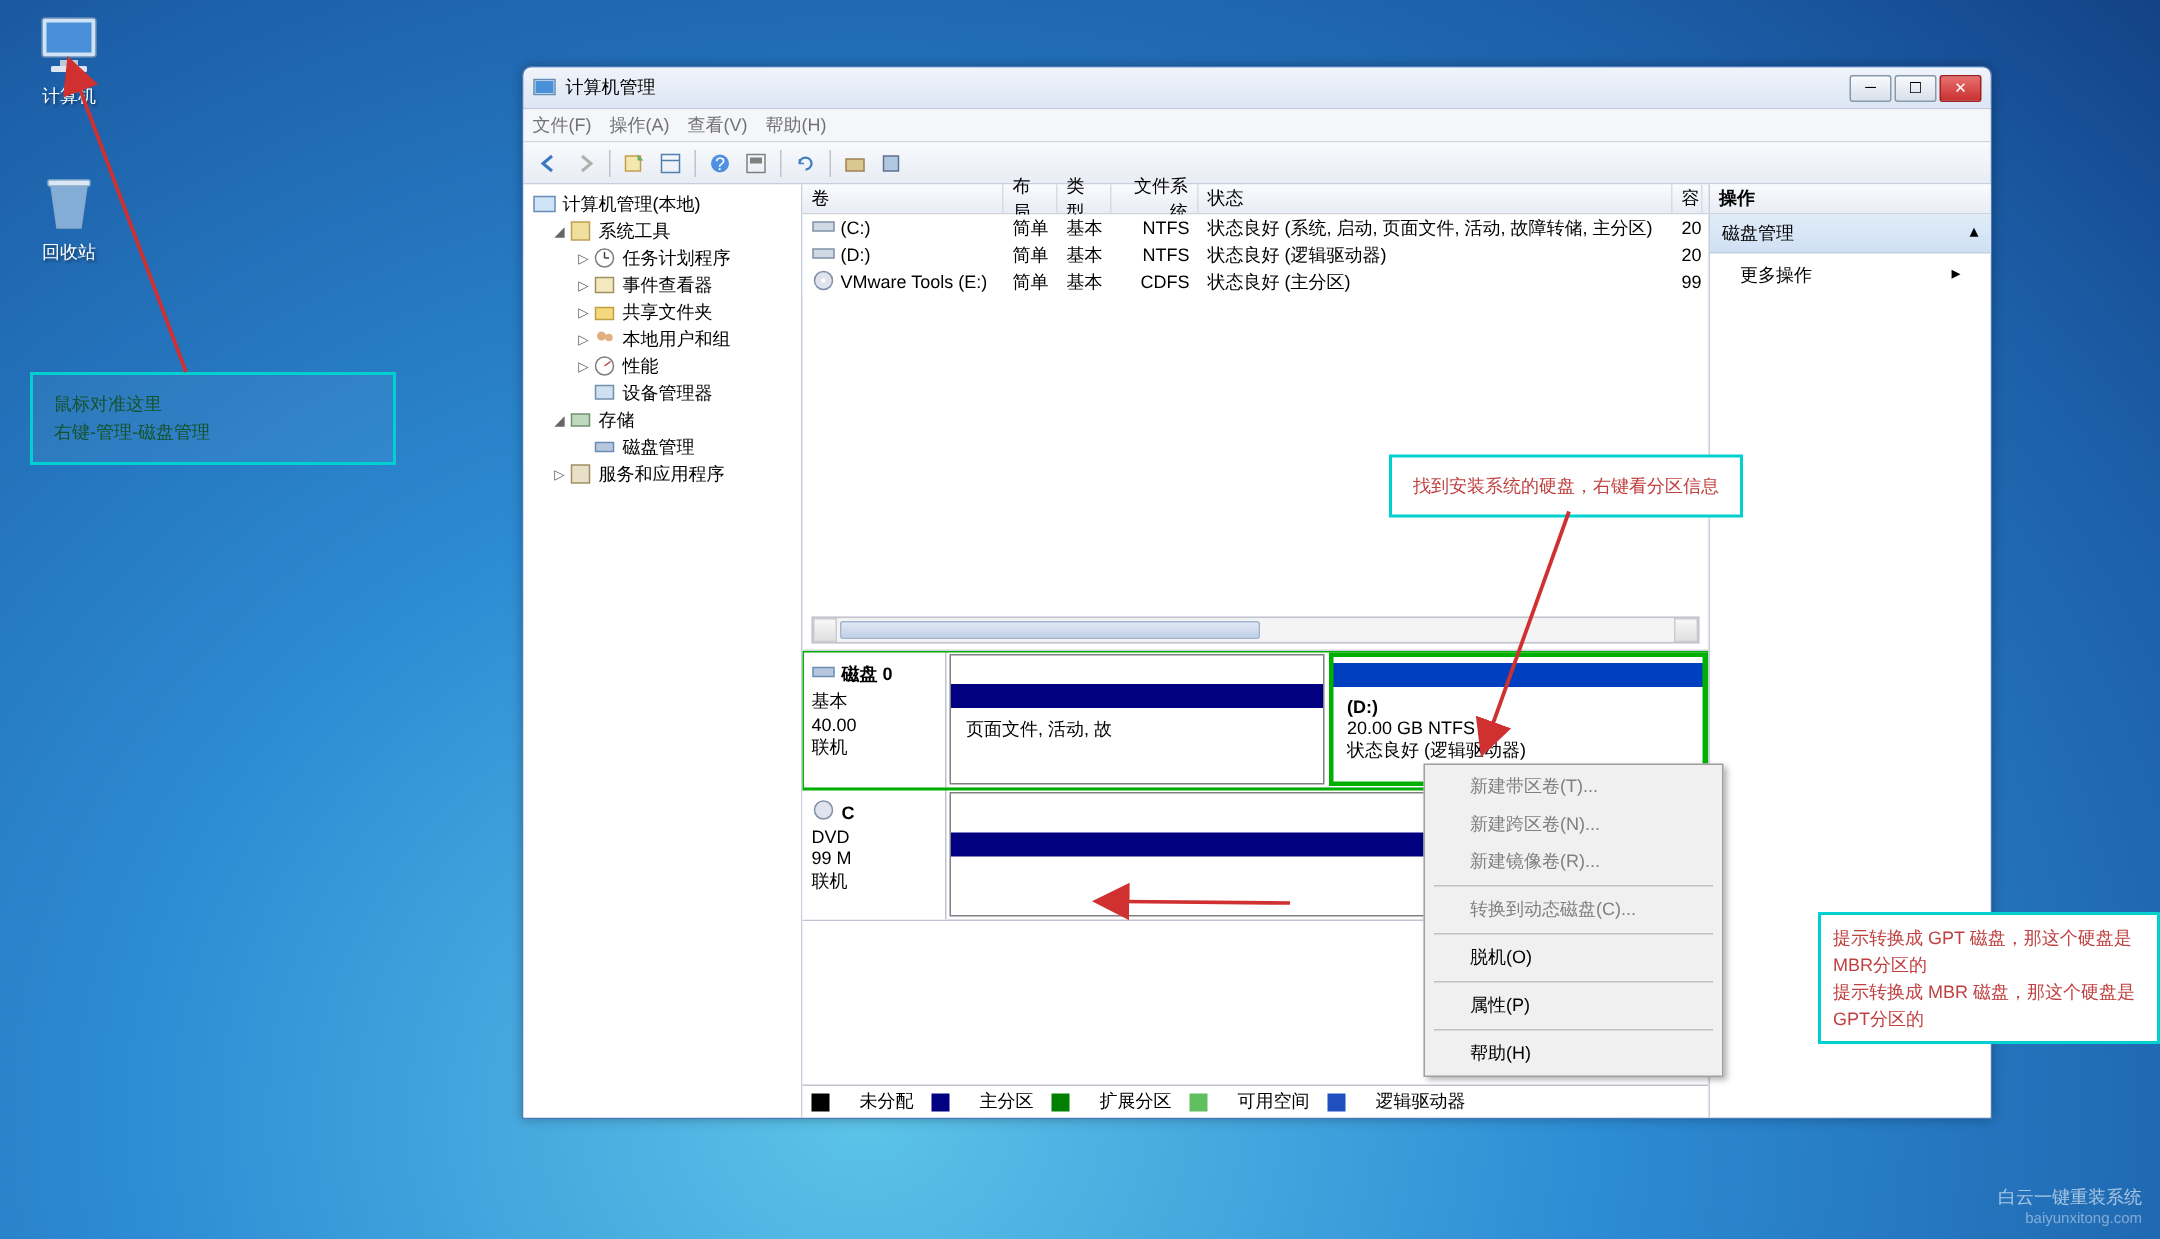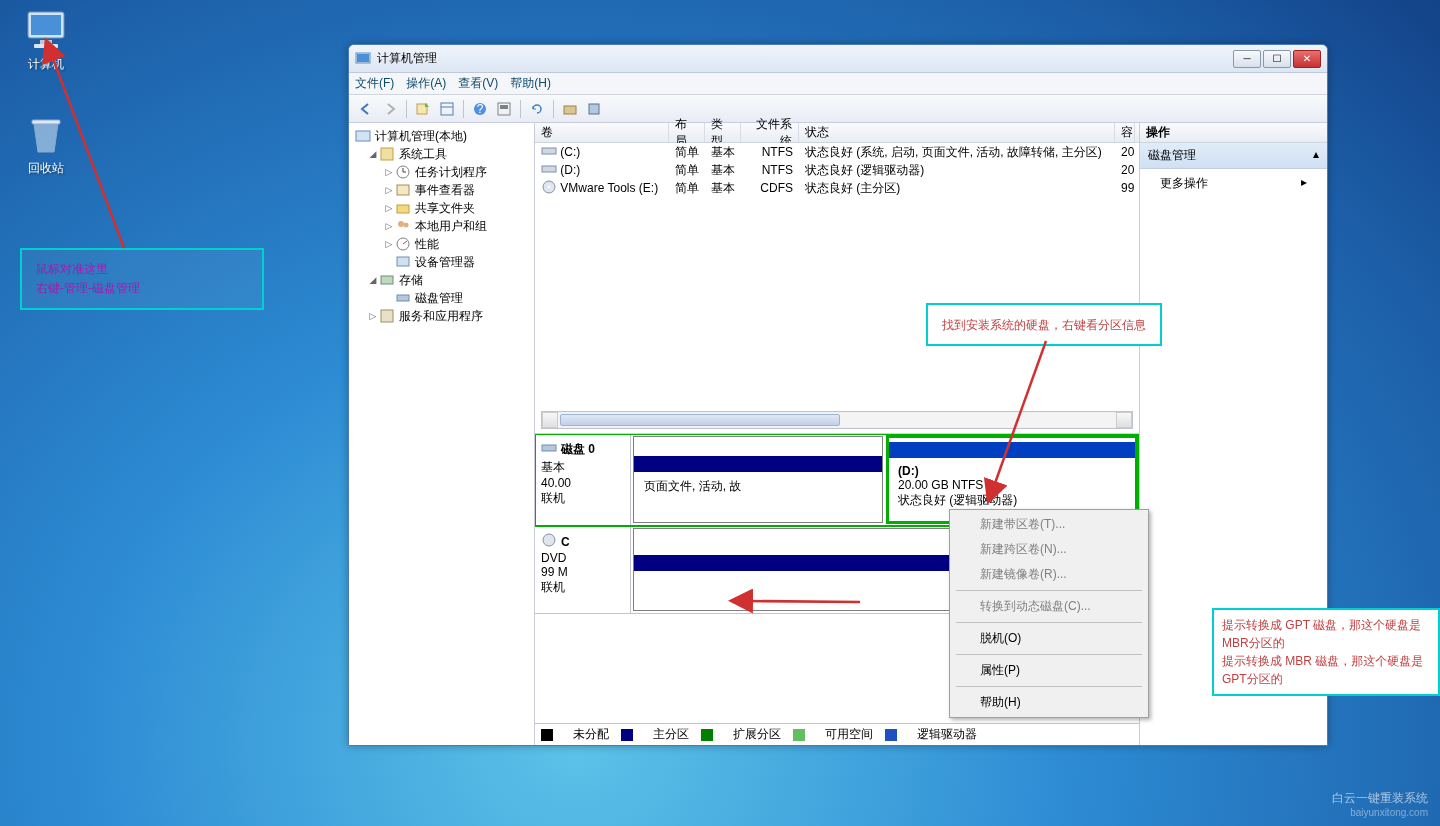--- a/index.html
+++ b/index.html
@@ -5,38 +5,38 @@
 * { margin:0; padding:0; box-sizing:border-box; font-family:"Microsoft YaHei","SimSun",sans-serif; font-size:12px; }
 body { width:1440px; height:826px; background:radial-gradient(ellipse at 40% 90%, #5cc3e8 0%, #2d8cd4 40%, #1c5fa8 80%, #134287 100%); position:relative; overflow:hidden; }
 
 
 .desktop-icon { position:absolute; width:80px; text-align:center; color:#fff; cursor:pointer; }
 .desktop-icon .ic { width:48px; height:48px; margin:0 auto 2px; }
 .desktop-icon span { text-shadow:1px 1px 2px rgba(0,0,0,.5); }
 
 
 .annot { position:absolute; border:2px solid #00d0d0; background:rgba(240,248,255,.05); padding:10px 14px; }
-.annot.red { color:#a21caf; }
+.annot.red { color:#14532d; }
 .annot2 { position:absolute; border:2px solid #00d0d0; background:#fff; padding:10px 14px; color:#c04040; font-size:16px; }
 .annot3 { position:absolute; border:2px solid #00d0d0; background:#fff; padding:8px 10px; color:#c04040; font-size:13px; }
 
 
 .arrow { position:absolute; }
 .arrow svg { overflow:visible; }
 
 
 .window { position:absolute; left:348px; top:44px; width:980px; height:702px; background:#fff; border:1px solid #4a7ab8; border-radius:6px 6px 0 0; box-shadow:0 0 8px rgba(0,0,0,.3); display:flex; flex-direction:column; }
 .titlebar { height:28px; background:linear-gradient(#f0f4fb,#dce6f4); border-bottom:1px solid #c0c8d8; display:flex; align-items:center; padding:0 6px; border-radius:6px 6px 0 0; }
 .titlebar .ic16 { width:16px; height:16px; margin-right:6px; }
 .titlebar .ttl { flex:1; color:#000; }
 .winbtns { display:flex; gap:2px; }
 .winbtn { width:28px; height:18px; border:1px solid #8899aa; background:linear-gradient(#f8fafc,#d8e0ec); border-radius:2px; display:flex; align-items:center; justify-content:center; font-size:10px; }
 .winbtn.close { background:linear-gradient(#e87070,#c83030); border-color:#a02020; color:#fff; }
 .menubar { height:22px; background:#f4f6fa; border-bottom:1px solid #d0d4dc; display:flex; align-items:center; padding:0 6px; gap:12px; }
-.menubar .mi { color:#0c4a6e; }
+.menubar .mi { color:#737373; }
 .toolbar { height:28px; background:linear-gradient(#f8fafc,#e8ecf4); border-bottom:1px solid #c8ccdc; display:flex; align-items:center; padding:0 6px; gap:2px; }
 .toolbar .tb { width:22px; height:22px; display:flex; align-items:center; justify-content:center; border:1px solid transparent; border-radius:2px; }
 .toolbar .sep { width:1px; height:18px; background:#c0c4d0; margin:0 3px; }
 
 .body { flex:1; display:flex; min-height:0; }
 .tree { width:186px; border-right:1px solid #c8ccdc; background:#fff; padding:4px 2px; overflow:auto; }
 .tree .nd { display:flex; align-items:center; height:18px; padding-left:4px; white-space:nowrap; }
 .tree .nd .tw { width:12px; text-align:center; color:#666; font-size:9px; }
 .tree .nd .ic16 { width:16px; height:16px; margin-right:4px; }
 .tree .lvl1 { padding-left:16px; }

